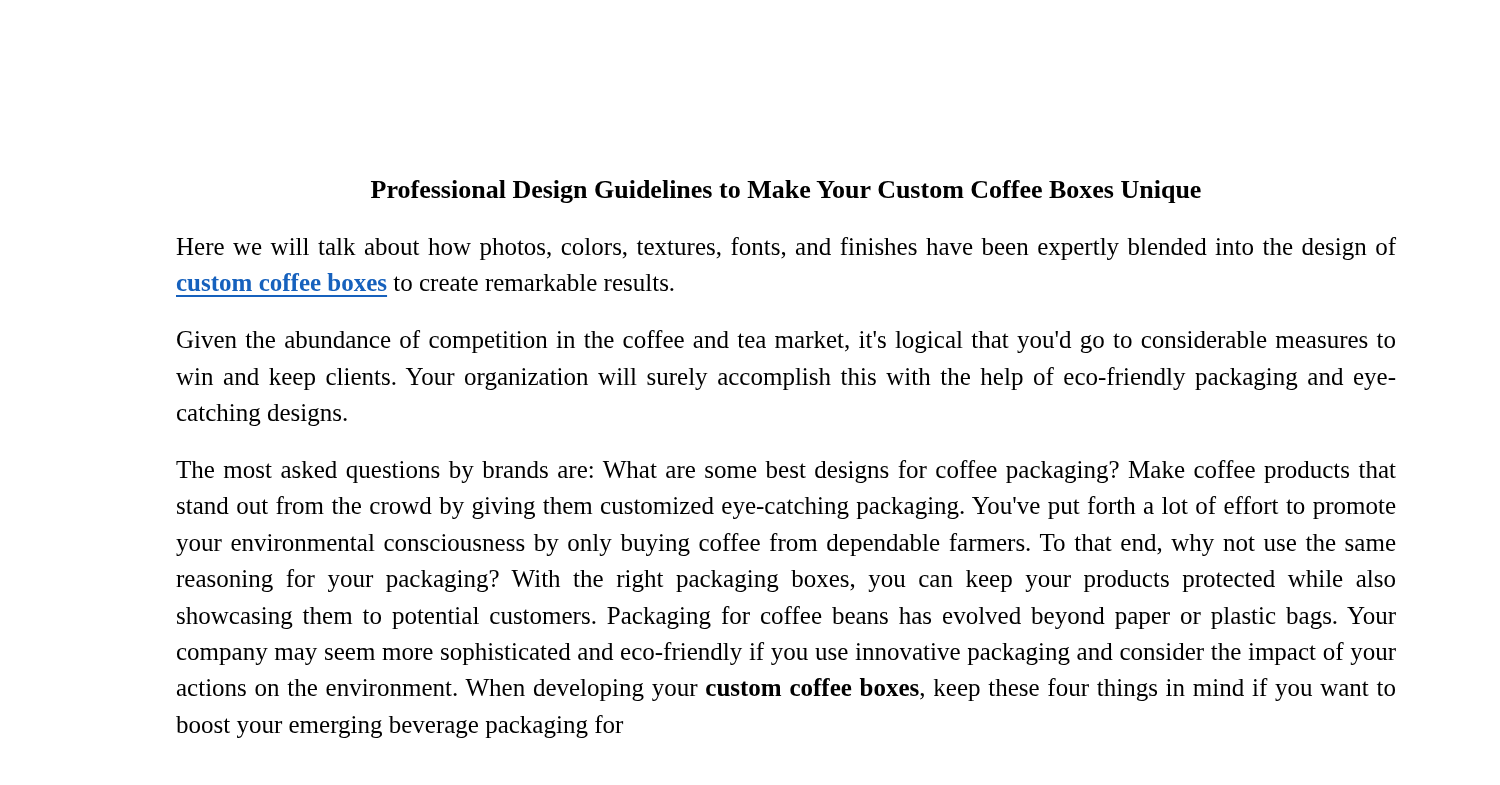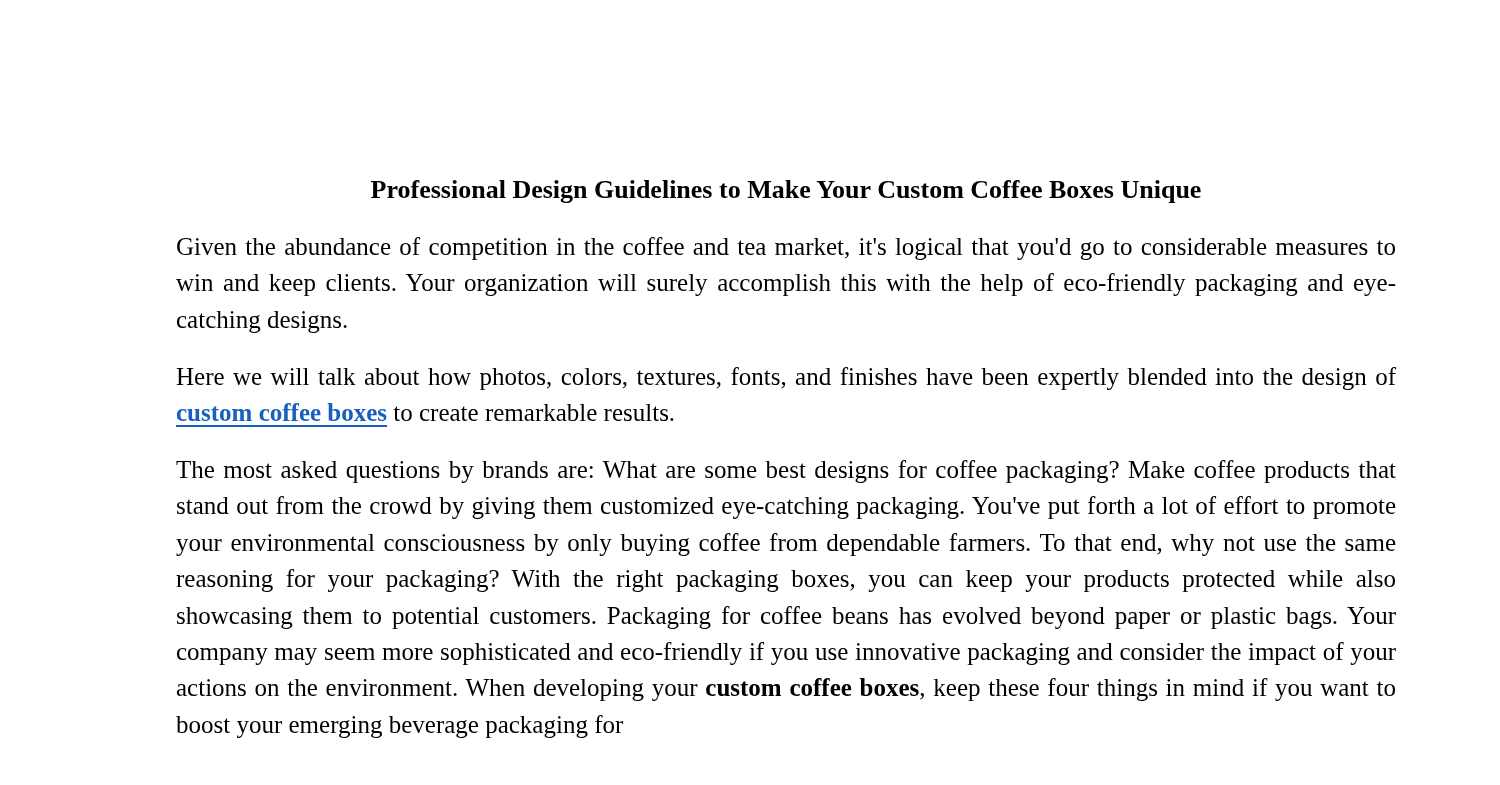--- a/index.html
+++ b/index.html
@@ -46,17 +46,17 @@
     text-underline-offset: 4px;
     cursor: pointer;
   }
 </style>
 </head>
 <body>
 
 <div class="page">
   <h1 class="doc-title">Professional Design Guidelines to Make Your Custom Coffee Boxes Unique</h1>
   <div>
+      <p class="para"><span>Here we will talk about how photos, colors, textures, fonts, and finishes have been expertly blended into the design of </span><a href="#" class="doc-link">custom coffee boxes</a><span> to create remarkable results.</span></p>
       <p class="para"><span>Given the abundance of competition in the coffee and tea market, it's logical that you'd go to considerable measures to win and keep clients. Your organization will surely accomplish this with the help of eco-friendly packaging and eye-catching designs.</span></p>
-      <p class="para"><span>Here we will talk about how photos, colors, textures, fonts, and finishes have been expertly blended into the design of </span><a href="#" class="doc-link">custom coffee boxes</a><span> to create remarkable results.</span></p>
       <p class="para"><span>The most asked questions by brands are: What are some best designs for coffee packaging? Make coffee products that stand out from the crowd by giving them customized eye-catching packaging. You've put forth a lot of effort to promote your environmental consciousness by only buying coffee from dependable farmers. To that end, why not use the same reasoning for your packaging? With the right packaging boxes, you can keep your products protected while also showcasing them to potential customers. Packaging for coffee beans has evolved beyond paper or plastic bags. Your company may seem more sophisticated and eco-friendly if you use innovative packaging and consider the impact of your actions on the environment. When developing your </span><span class="bold">custom coffee boxes</span><span>, keep these four things in mind if you want to boost your emerging beverage packaging for</span></p>
     </div>
 </div>
 
 </body></html>

